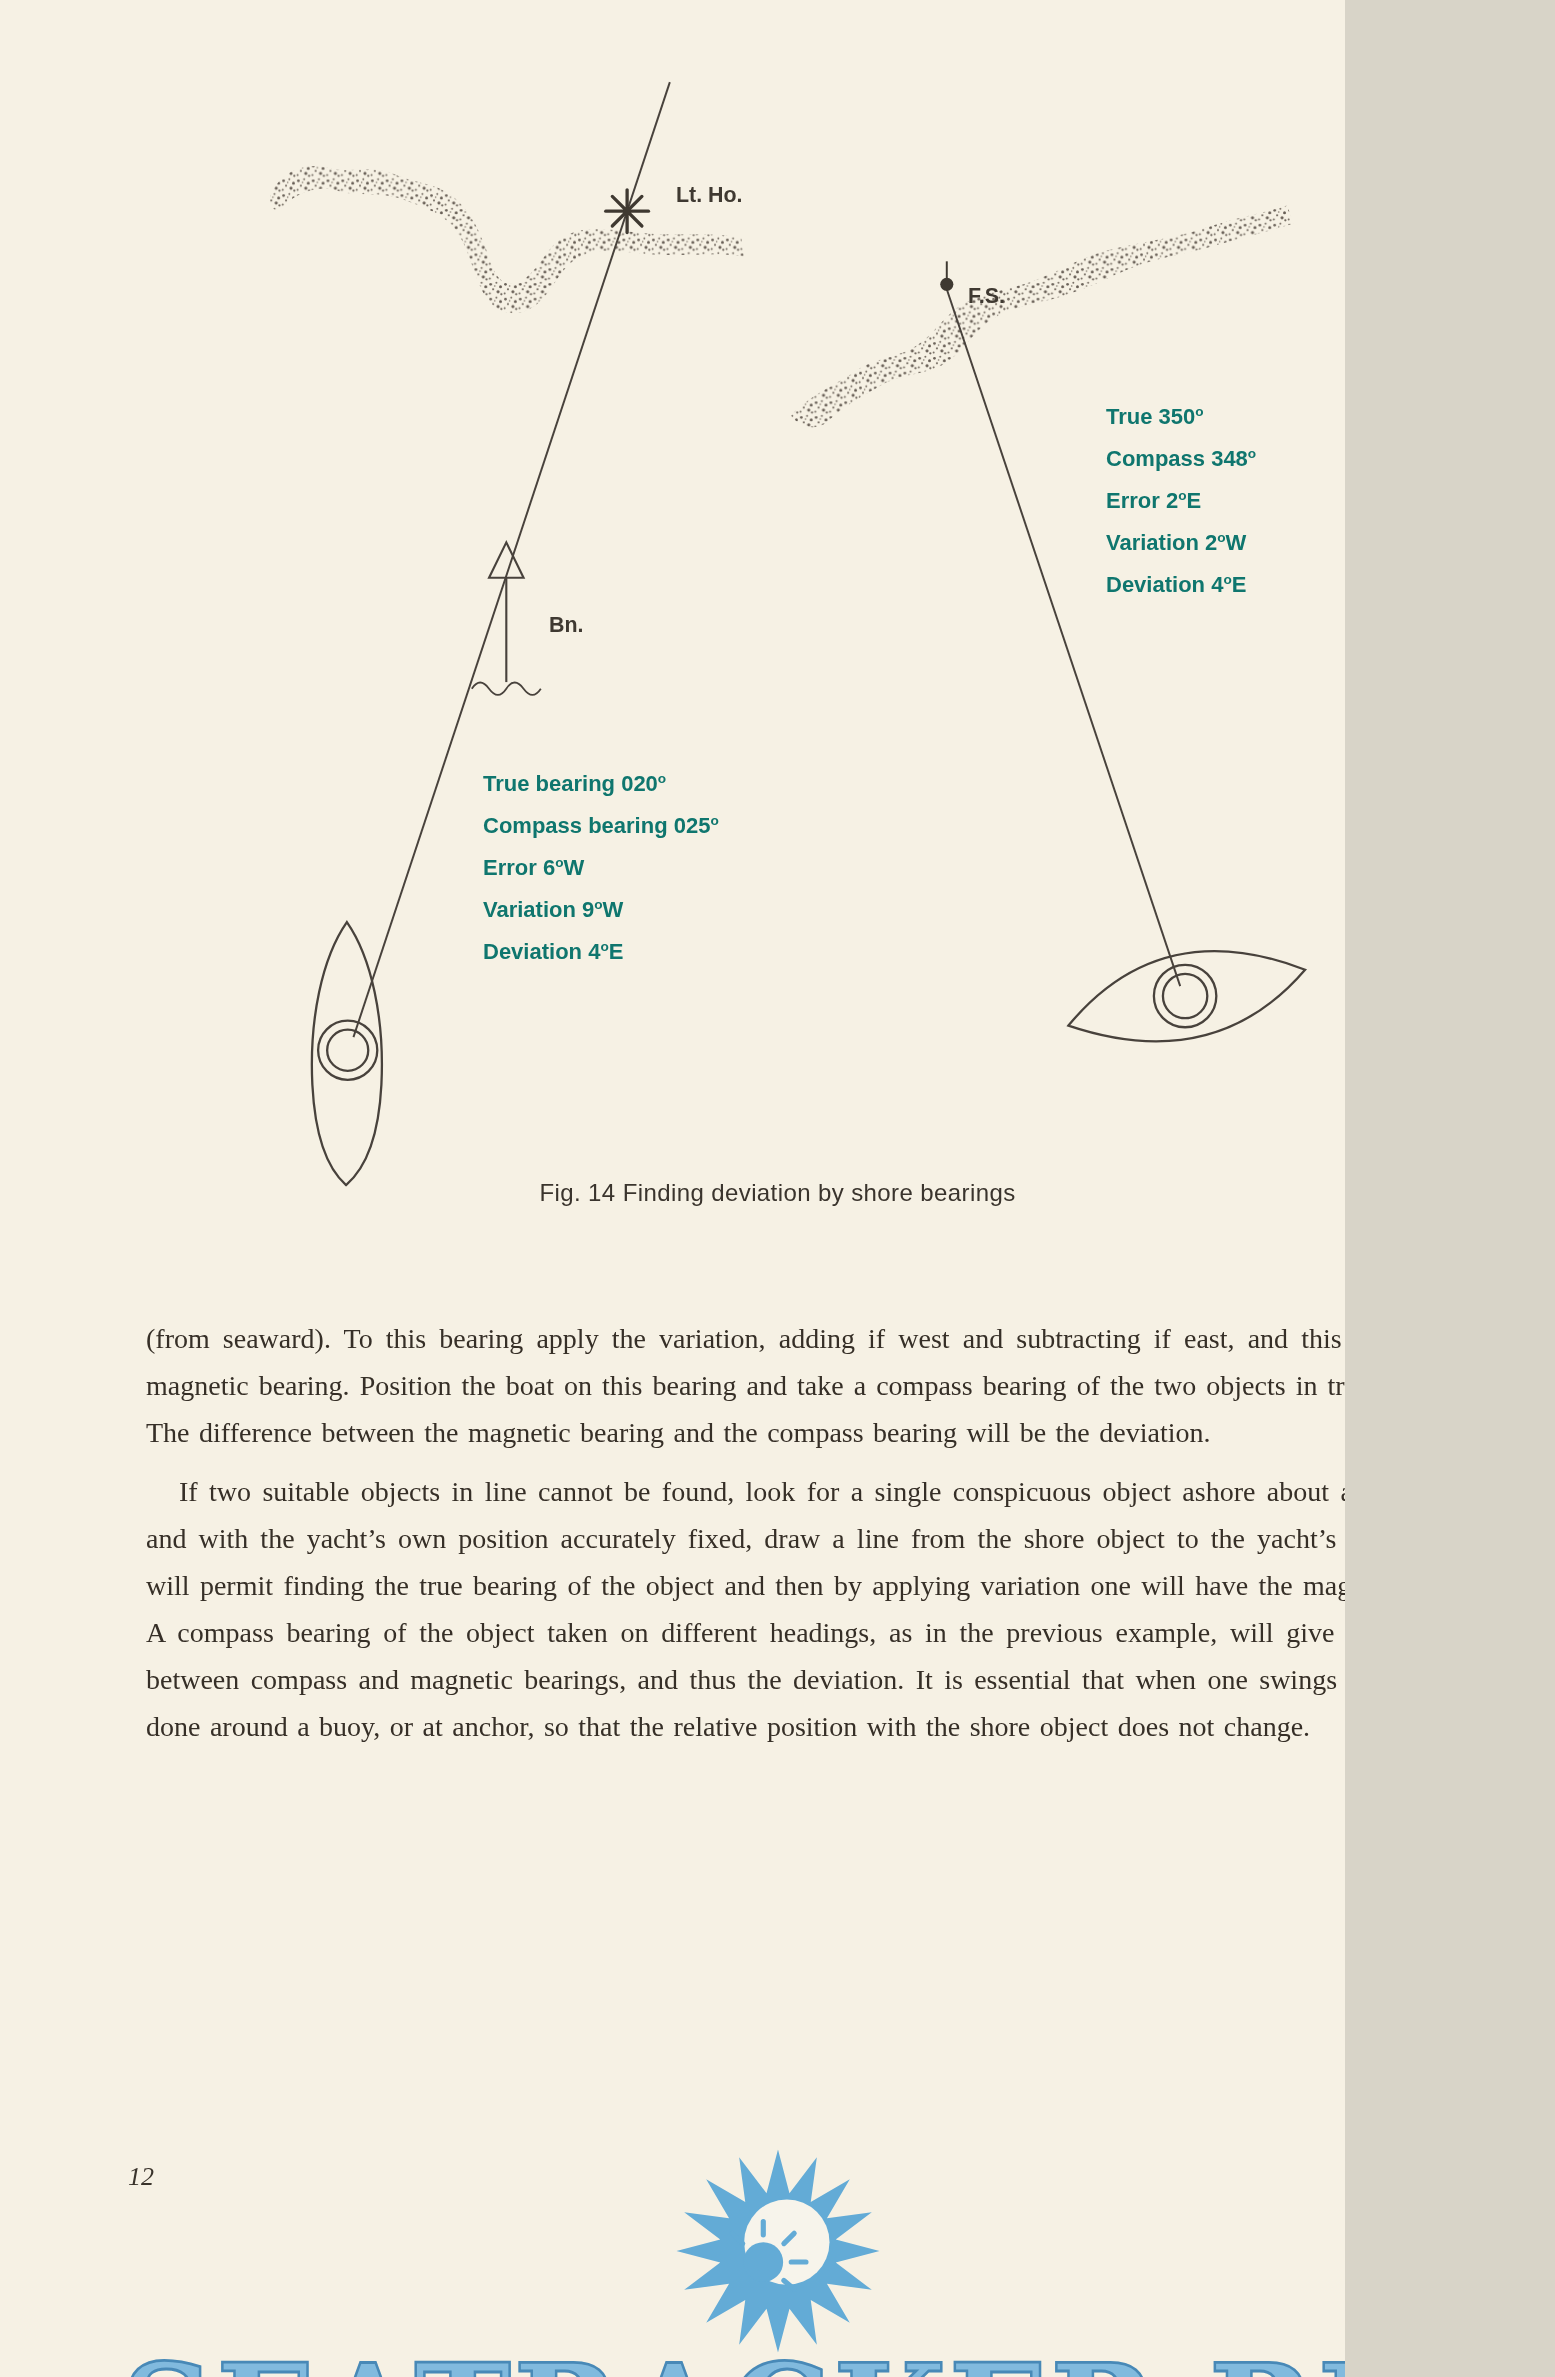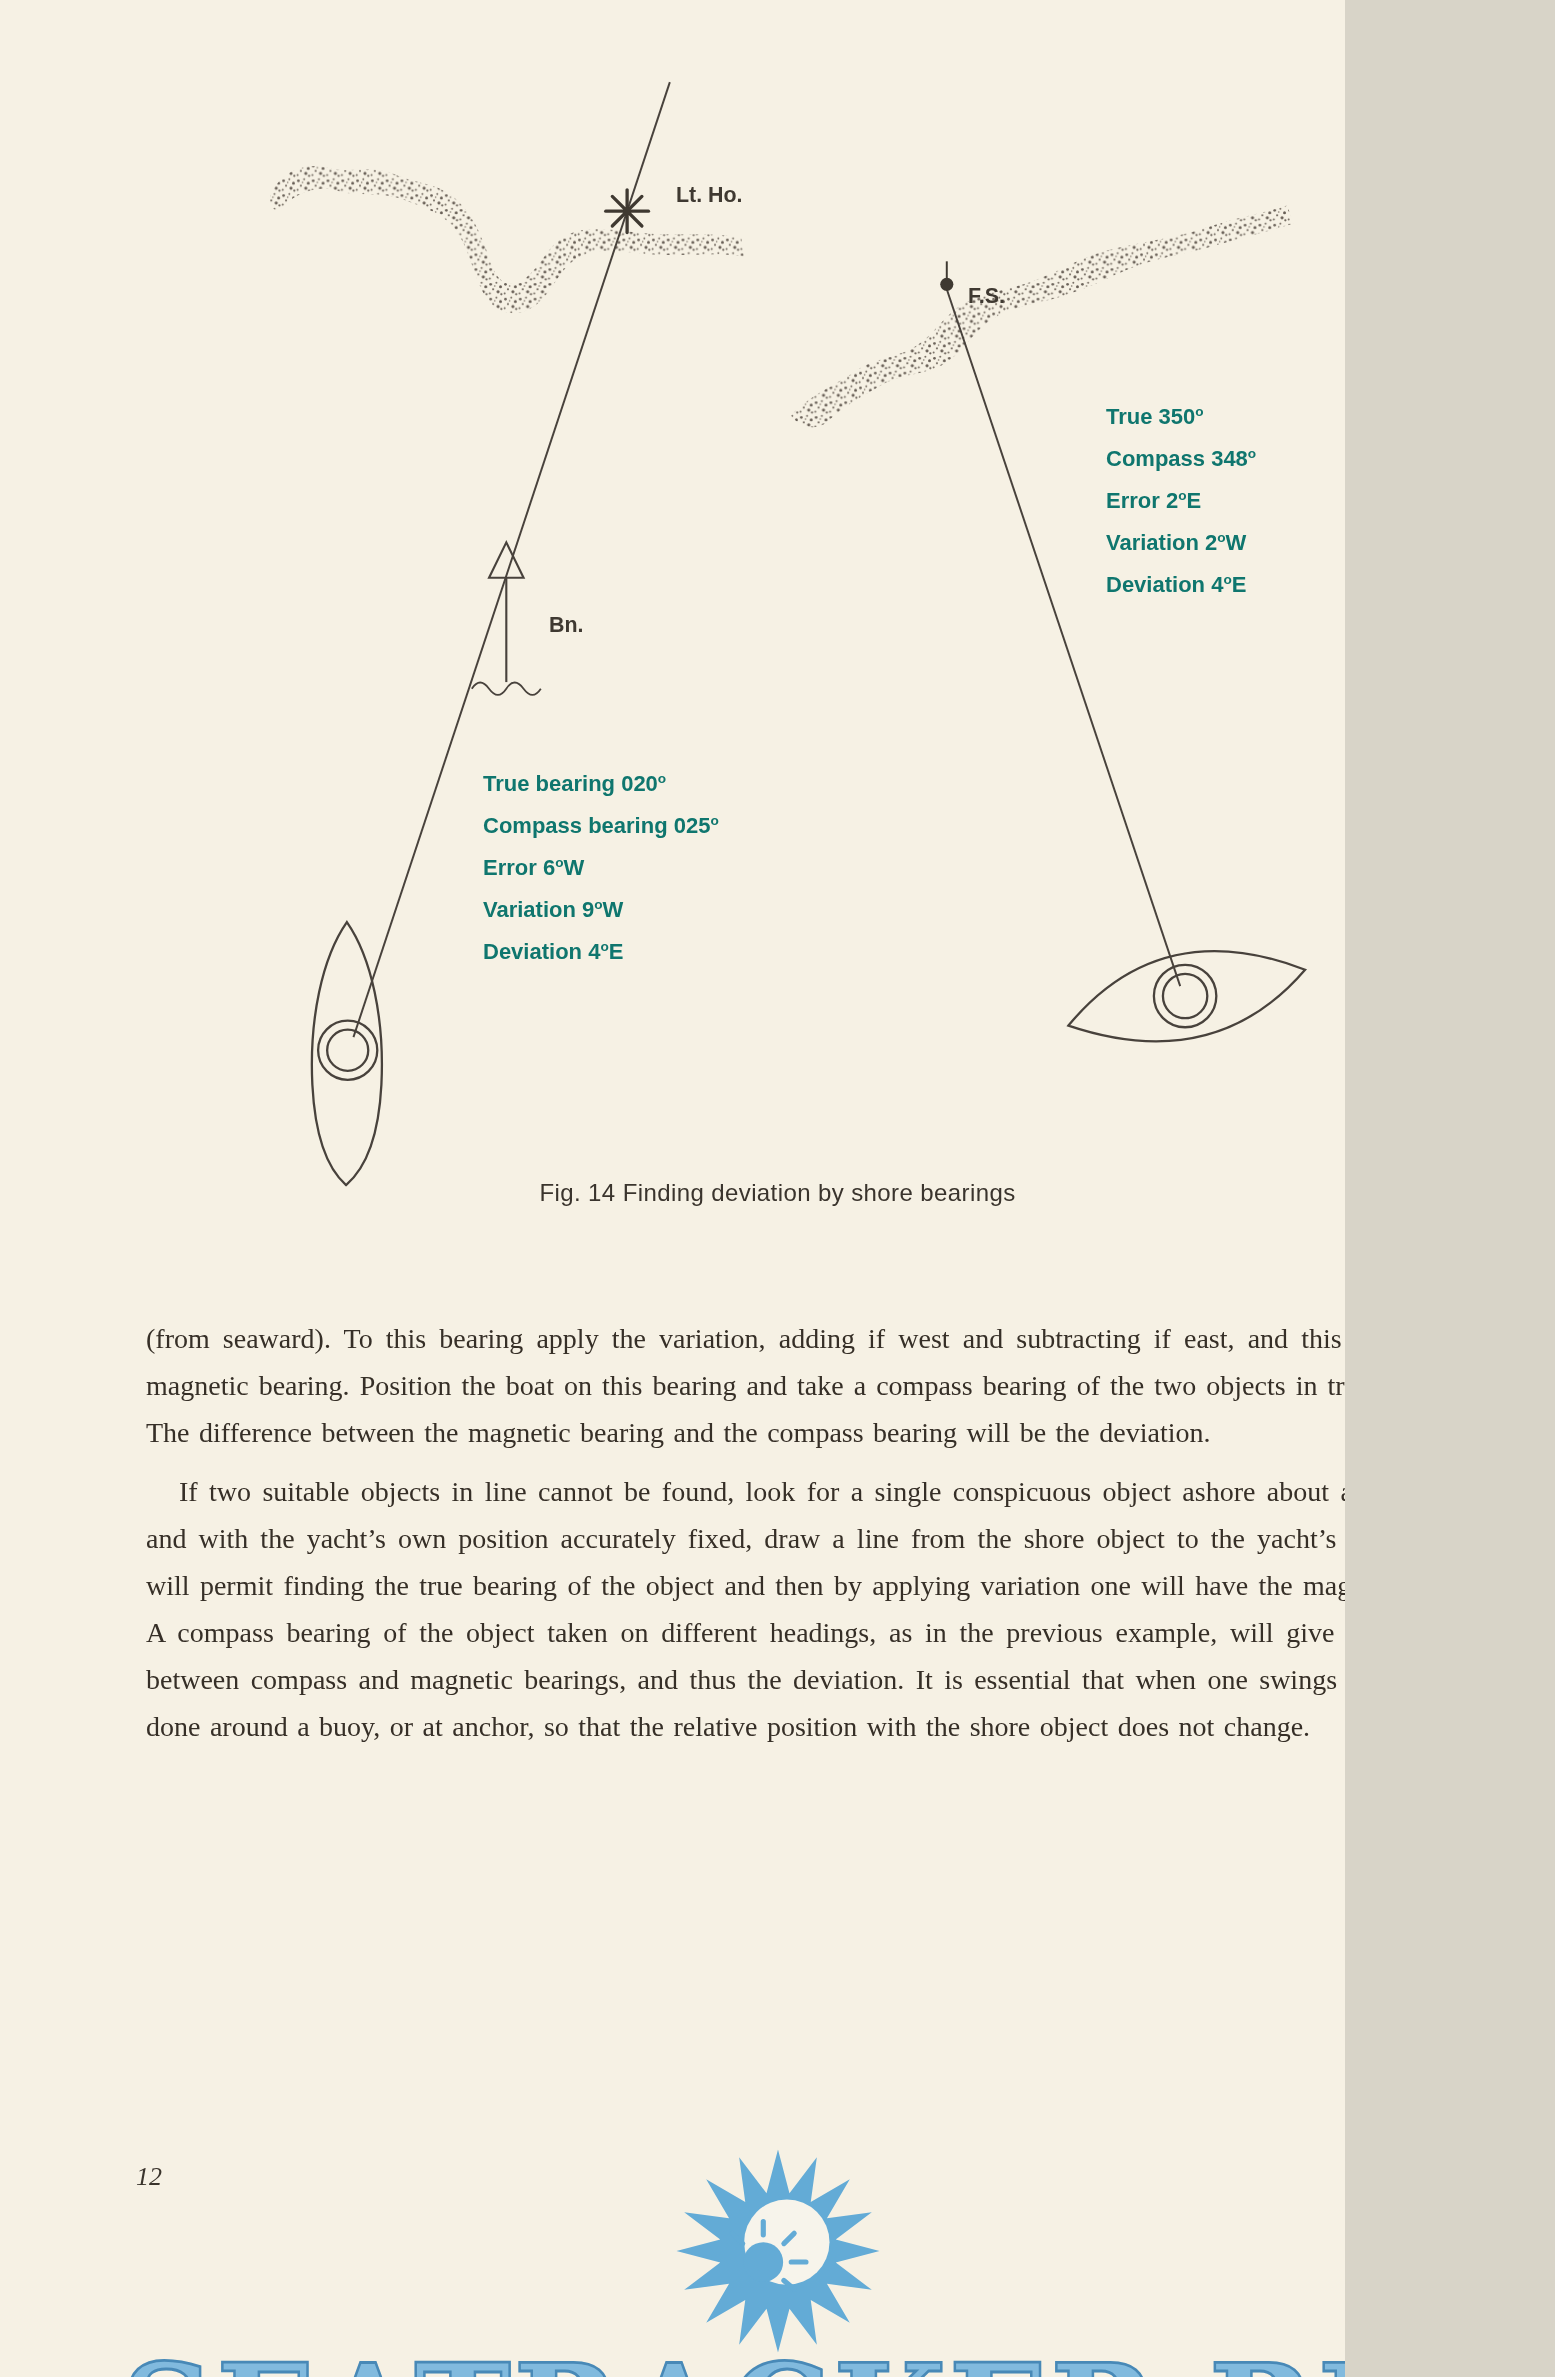--- a/index.html
+++ b/index.html
@@ -44,21 +44,21 @@
     position:absolute;top:1303px;left:134px;width:1385px;
     font-size:28px;line-height:47px;
     text-align:justify;
     color:#362f27;
     word-spacing:2.5px;
   }
   .body-text p{margin:12px;}
   .body-text p.indent{text-indent:33px;}
   
   .page-number{
-    position:absolute;left:136px;top:2162px;
+    position:absolute;left:128px;top:2162px;
     font-style:italic;font-size:26px;color:#3a342c;
     z-index:4;
   }
   .watermark{
     position:absolute;left:23px;bottom:23px;width:1509px;height:206px;
     display:flex;align-items:center;
     z-index:3;opacity:0.93;flex-direction:column;
   }
   .sun-logo{width:218px;height:206px;flex:0 0 auto;}
   .wm-text{

